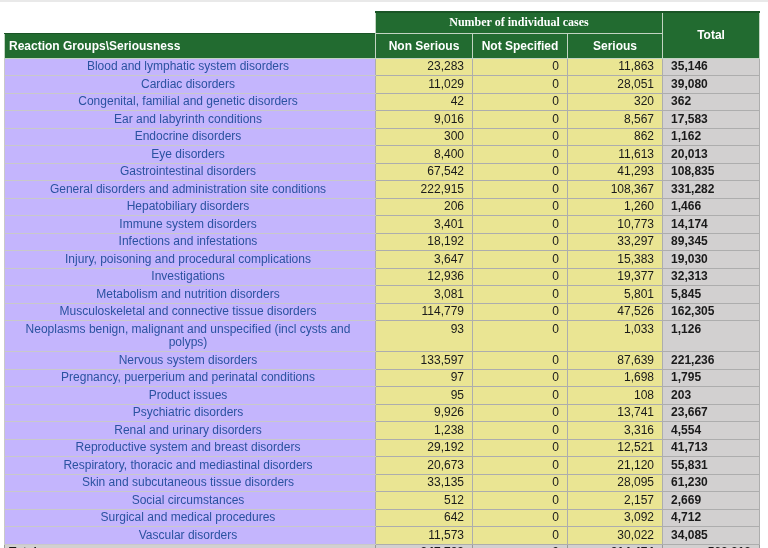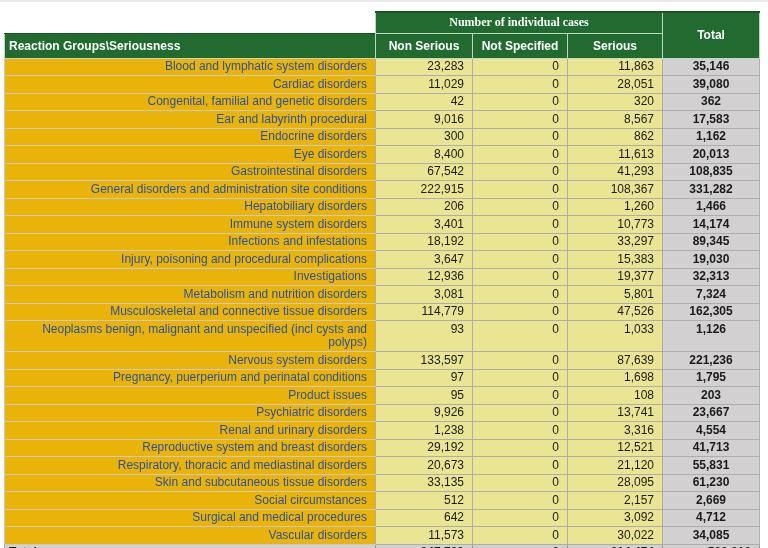--- a/index.html
+++ b/index.html
@@ -30,24 +30,24 @@
      border:1px solid var(--green-divider);border-top:2px solid var(--green-dark);}
   th.group-header{height:21px;text-align:center;border-bottom:1px solid var(--green-divider);font-family:Liberation Serif, serif;}
   th.total-header{height:46px;text-align:center;vertical-align:middle;}
   th.row-label-header{height:24px;text-align:left;padding-left:4px;border-top:1px solid var(--green-dark);margin-top:26px;}
   th.col-header{height:24px;text-align:center;border-top:1px solid var(--green-divider);}
   td.header-spacer{background:#FFFFFF;border:none;}
 
   
   td{font-size:12px;line-height:13.5px;vertical-align:top;padding:1.5px 8px;
      border:1px solid var(--grid);}
-  td.label-cell{color:var(--blue);text-align:right;padding-left:4px;
-     background:#eab308;border-color:var(--label-grid);border-right:1px solid var(--grid);cursor:pointer;}
+  td.label-cell{color:var(--blue);text-align:center;padding-left:4px;
+     background:#c4b5fd;border-color:var(--label-grid);border-right:1px solid var(--grid);cursor:pointer;}
   td.num{text-align:right;font-weight:normal;color:#1A1A1A;background:var(--yellow);}
-  td.total-col{text-align:center;font-weight:bold;color:var(--total-text);background:var(--gray);}
+  td.total-col{text-align:left;font-weight:bold;color:var(--total-text);background:var(--gray);}
 
   
   tr.total-row td{background:var(--gray);font-weight:bold;color:var(--total-text);
      border-top:1px solid #7F7F7F;border-color:#9A9A9A;}
   tr.total-row td.footer-label{text-align:left;padding-left:4px;}
   tr.total-row td.num-foot{text-align:right;}
 </style>
 </head>
 <body>
 
@@ -91,21 +91,21 @@
           <td class="total-col">39,080</td>
         </tr>
         <tr>
           <td class="label-cell">Congenital, familial and genetic disorders</td>
           <td class="num">42</td>
           <td class="num">0</td>
           <td class="num">320</td>
           <td class="total-col">362</td>
         </tr>
         <tr>
-          <td class="label-cell">Ear and labyrinth procedural</td>
+          <td class="label-cell">Ear and labyrinth conditions</td>
           <td class="num">9,016</td>
           <td class="num">0</td>
           <td class="num">8,567</td>
           <td class="total-col">17,583</td>
         </tr>
         <tr>
           <td class="label-cell">Endocrine disorders</td>
           <td class="num">300</td>
           <td class="num">0</td>
           <td class="num">862</td>
@@ -165,21 +165,21 @@
           <td class="num">12,936</td>
           <td class="num">0</td>
           <td class="num">19,377</td>
           <td class="total-col">32,313</td>
         </tr>
         <tr>
           <td class="label-cell">Metabolism and nutrition disorders</td>
           <td class="num">3,081</td>
           <td class="num">0</td>
           <td class="num">5,801</td>
-          <td class="total-col">7,324</td>
+          <td class="total-col">5,845</td>
         </tr>
         <tr>
           <td class="label-cell">Musculoskeletal and connective tissue disorders</td>
           <td class="num">114,779</td>
           <td class="num">0</td>
           <td class="num">47,526</td>
           <td class="total-col">162,305</td>
         </tr>
         <tr>
           <td class="label-cell">Neoplasms benign, malignant and unspecified (incl cysts and polyps)</td>

